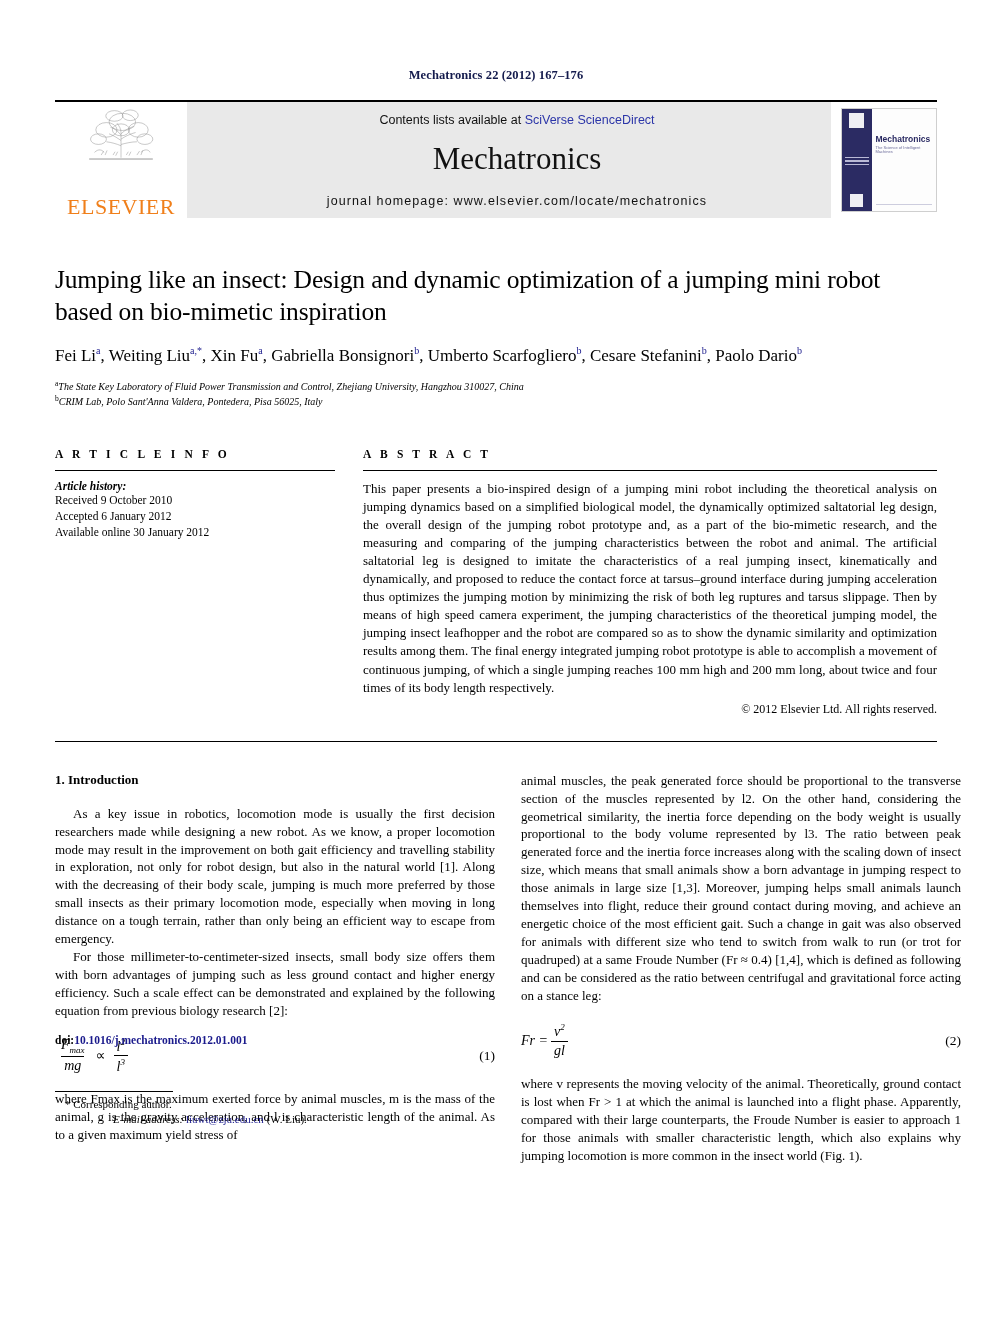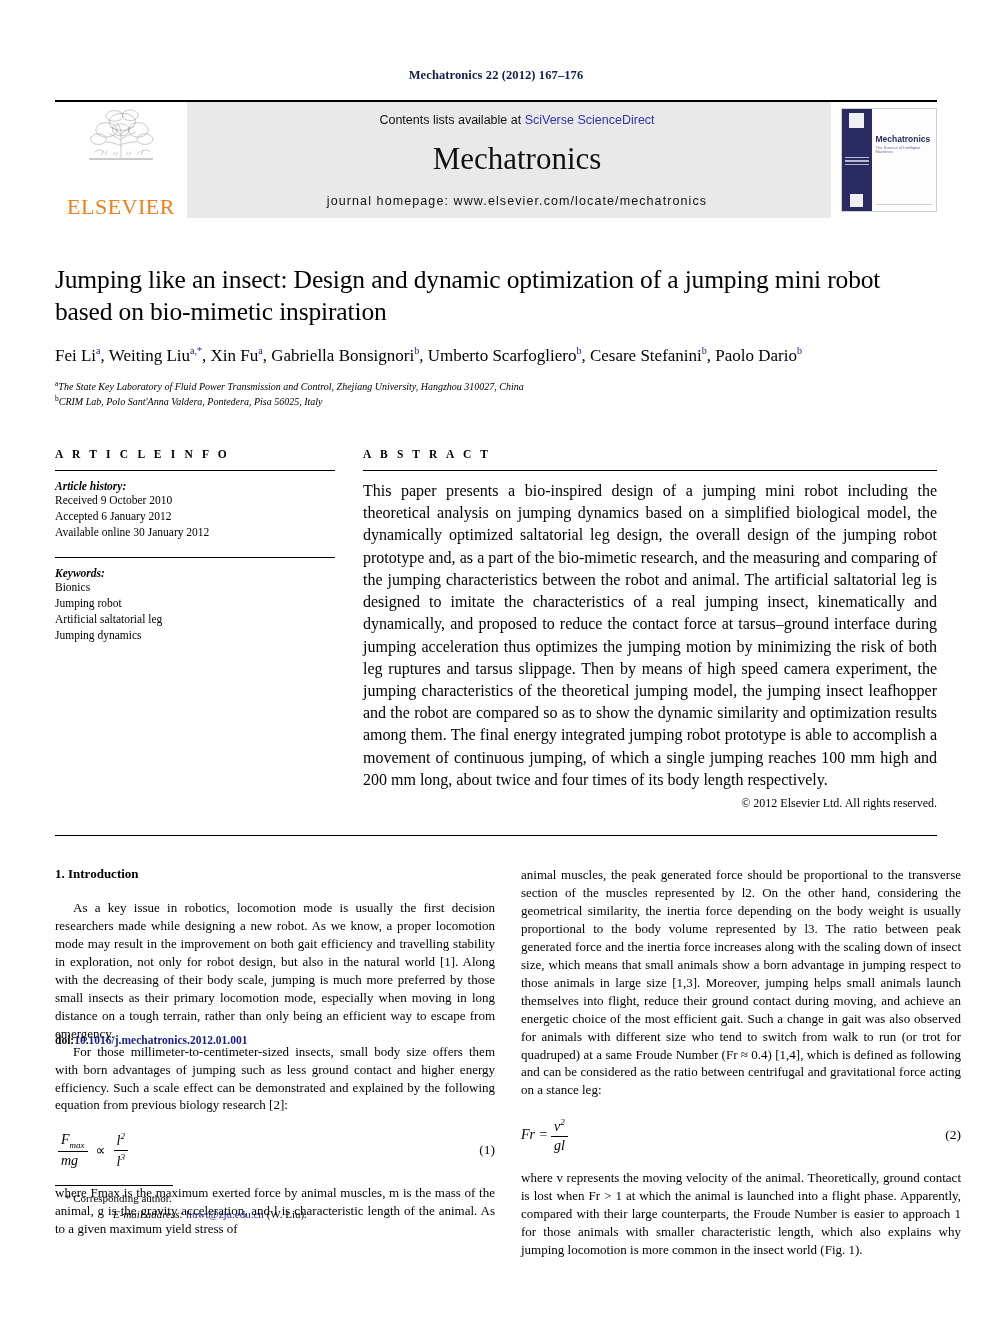--- a/index.html
+++ b/index.html
@@ -217,21 +217,21 @@
     font-size: 11.5px;
     line-height: 1.38;
   }
   .info-block-2 {
     border-top: 1.6px solid #000;
     margin-top: 17px;
     padding-top: 9px;
   }
   .abstract-body {
     font-family: "Liberation Serif", serif;
-    font-size: 16px;
+    font-size: 13px;
     line-height: 1.39;
     text-align: justify;
     color: #000;
   }
   .copyright {
     text-align: right;
     font-family: "Liberation Serif", serif;
     font-size: 12px;
     margin-top: 5px;
   }
@@ -272,20 +272,21 @@
     justify-content: space-between;
     font-family: "Liberation Serif", serif;
     font-size: 14px;
     margin: 16px 0 14px 0;
     min-height: 40px;
   }
   .eq-body { display: flex; align-items: center; font-style: italic; }
   .frac {
     display: inline-flex;
     flex-direction: column;
+    align-items: center;
     vertical-align: middle;
     margin: 0 3px;
   }
   .frac .num { padding: 0 3px 1px 3px; }
   .frac .den { padding: 1px 3px 0 3px; border-top: 1.3px solid #000; }
   .eq-op { font-style: normal; margin: 0 5px; font-size: 14px; }
   .eq-num { font-style: normal; font-size: 13.5px; }
   sub.sm { font-size: 9px; font-style: italic; }
   sup.sm { font-size: 9px; font-style: italic; }
 
@@ -408,27 +409,20 @@
   <div class="info-abstract">
 
     <div class="col-info">
       <div class="sec-head">A R T I C L E   I N F O</div>
       <div class="rule-top">
         <div class="info-label">Article history:</div>
         <div class="info-line">Received 9 October 2010</div>
         <div class="info-line">Accepted 6 January 2012</div>
         <div class="info-line">Available online 30 January 2012</div>
       </div>
-      <div class="info-block-2">
-        <div class="info-label">Keywords:</div>
-        <div class="info-line">Bionics</div>
-        <div class="info-line">Jumping robot</div>
-        <div class="info-line">Artificial saltatorial leg</div>
-        <div class="info-line">Jumping dynamics</div>
-      </div>
     </div>
 
     <div class="col-abstract">
       <div class="sec-head">A B S T R A C T</div>
       <div class="rule-top">
         <div class="abstract-body">This paper presents a bio-inspired design of a jumping mini robot including the theoretical analysis on jumping dynamics based on a simplified biological model, the dynamically optimized saltatorial leg design, the overall design of the jumping robot prototype and, as a part of the bio-mimetic research, and the measuring and comparing of the jumping characteristics between the robot and animal. The artificial saltatorial leg is designed to imitate the characteristics of a real jumping insect, kinematically and dynamically, and proposed to reduce the contact force at tarsus–ground interface during jumping acceleration thus optimizes the jumping motion by minimizing the risk of both leg ruptures and tarsus slippage. Then by means of high speed camera experiment, the jumping characteristics of the theoretical jumping model, the jumping insect leafhopper and the robot are compared so as to show the dynamic similarity and optimization results among them. The final energy integrated jumping robot prototype is able to accomplish a movement of continuous jumping, of which a single jumping reaches 100 mm high and 200 mm long, about twice and four times of its body length respectively.</div>
         <div class="copyright">© 2012 Elsevier Ltd. All rights reserved.</div>
       </div>
     </div>
   </div>

